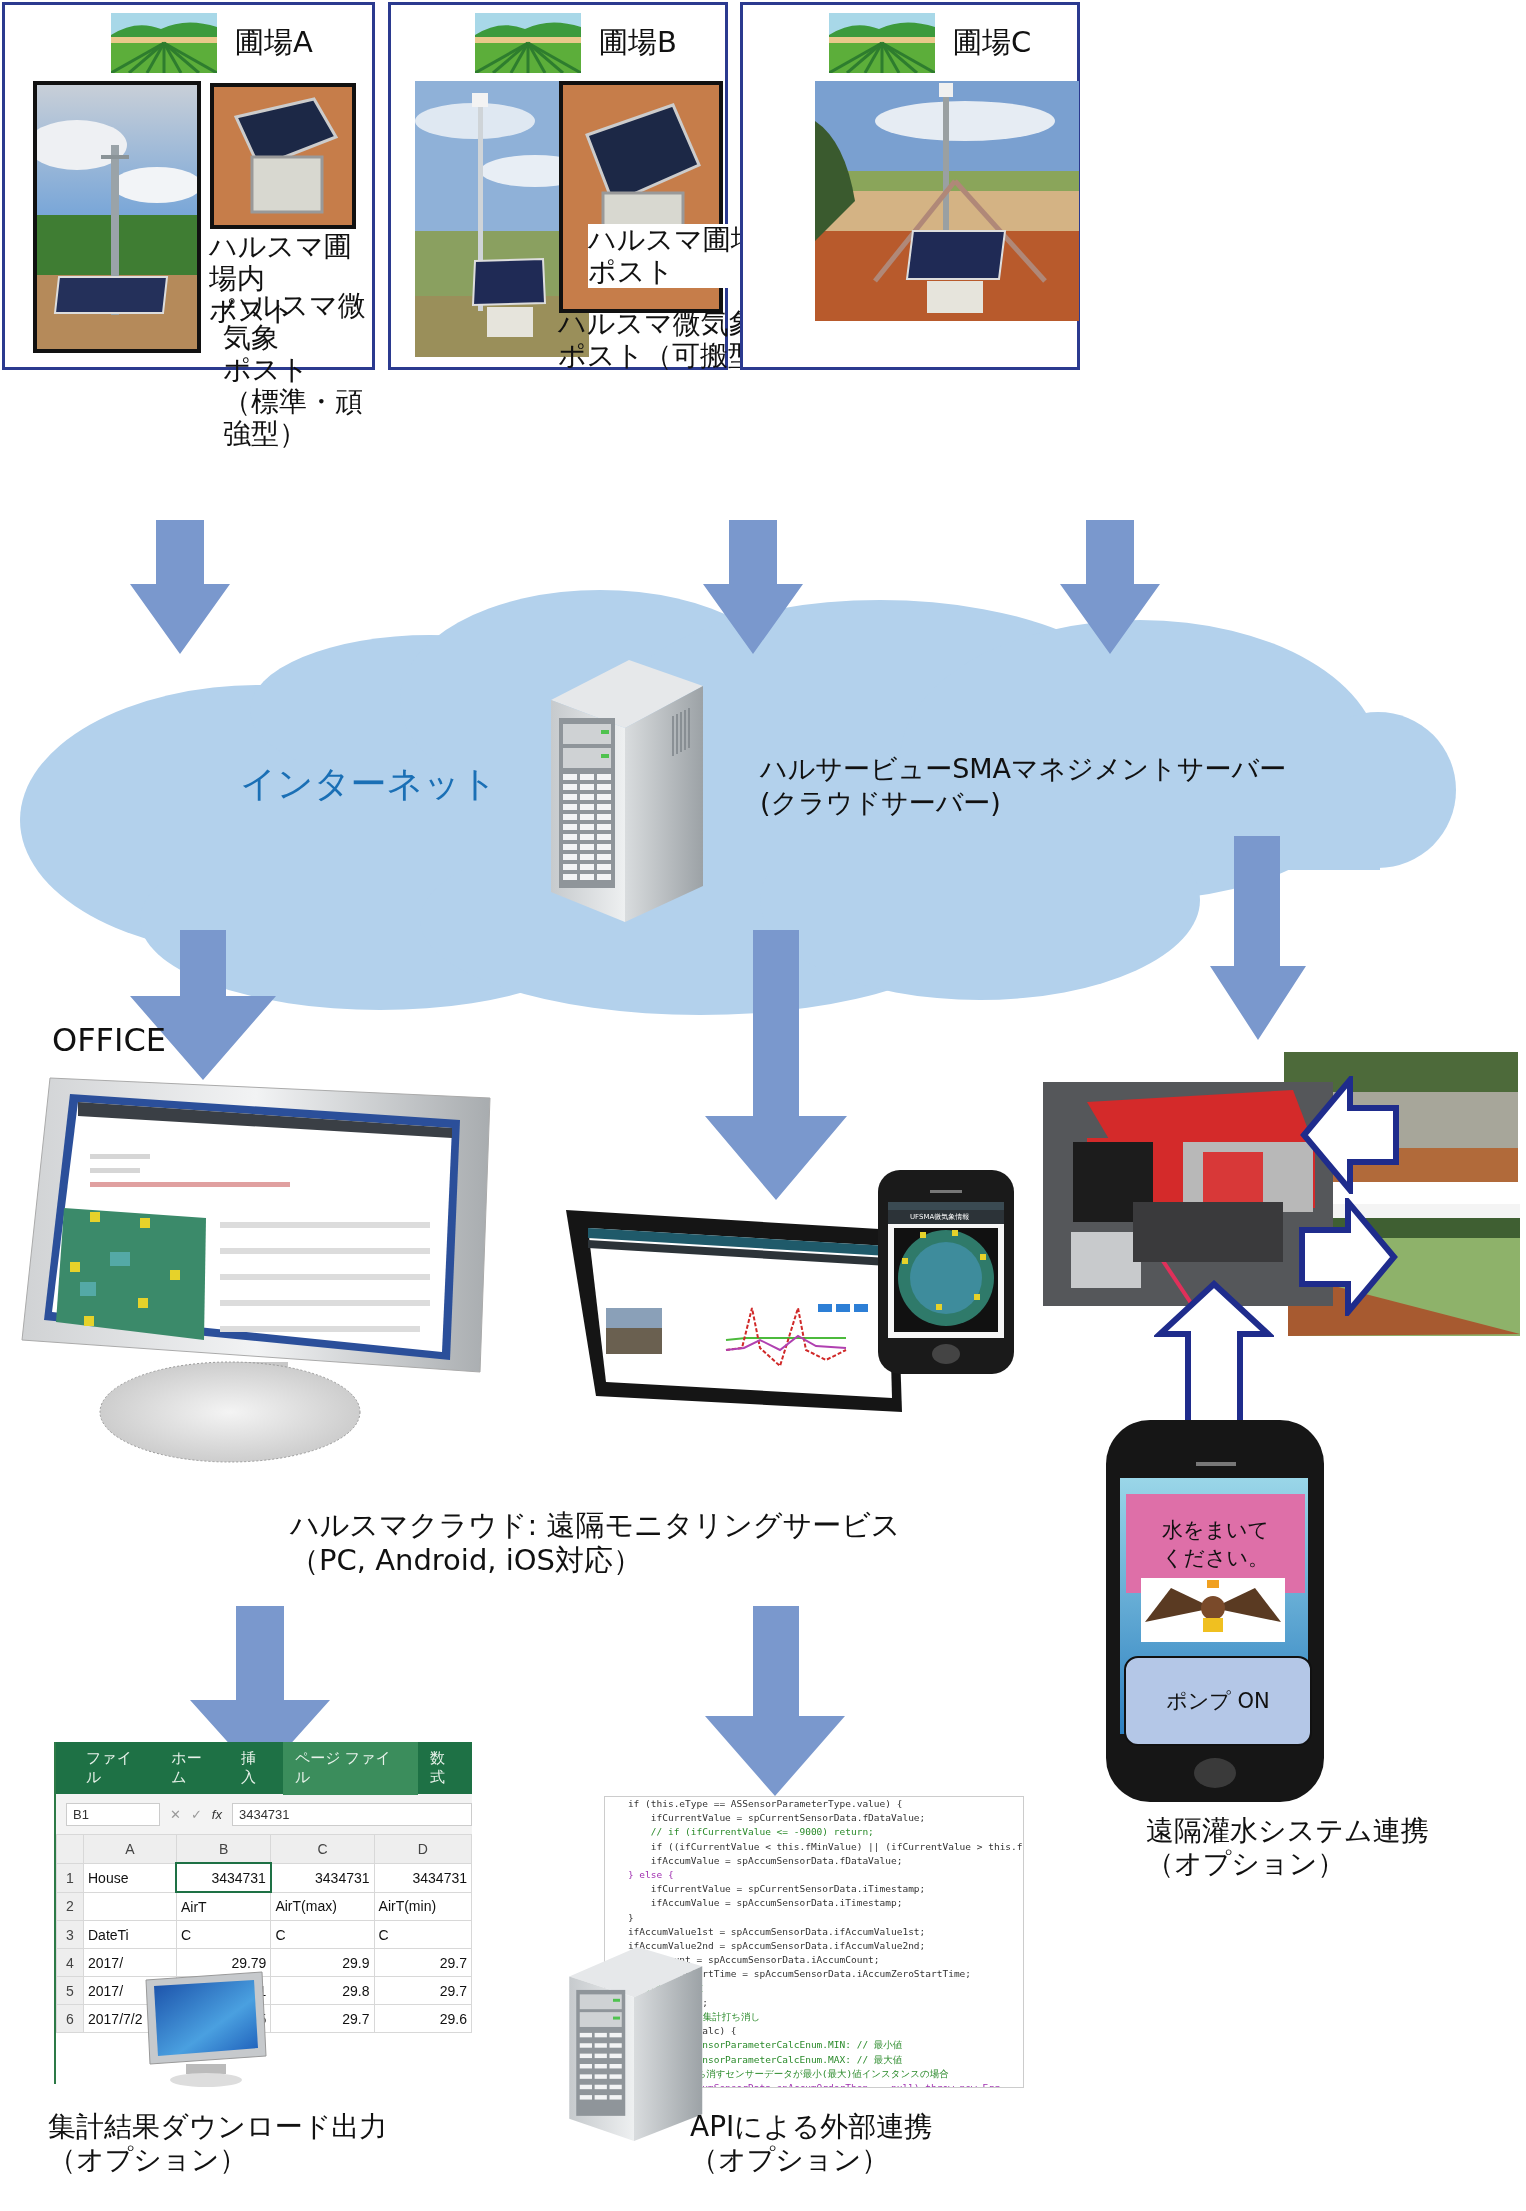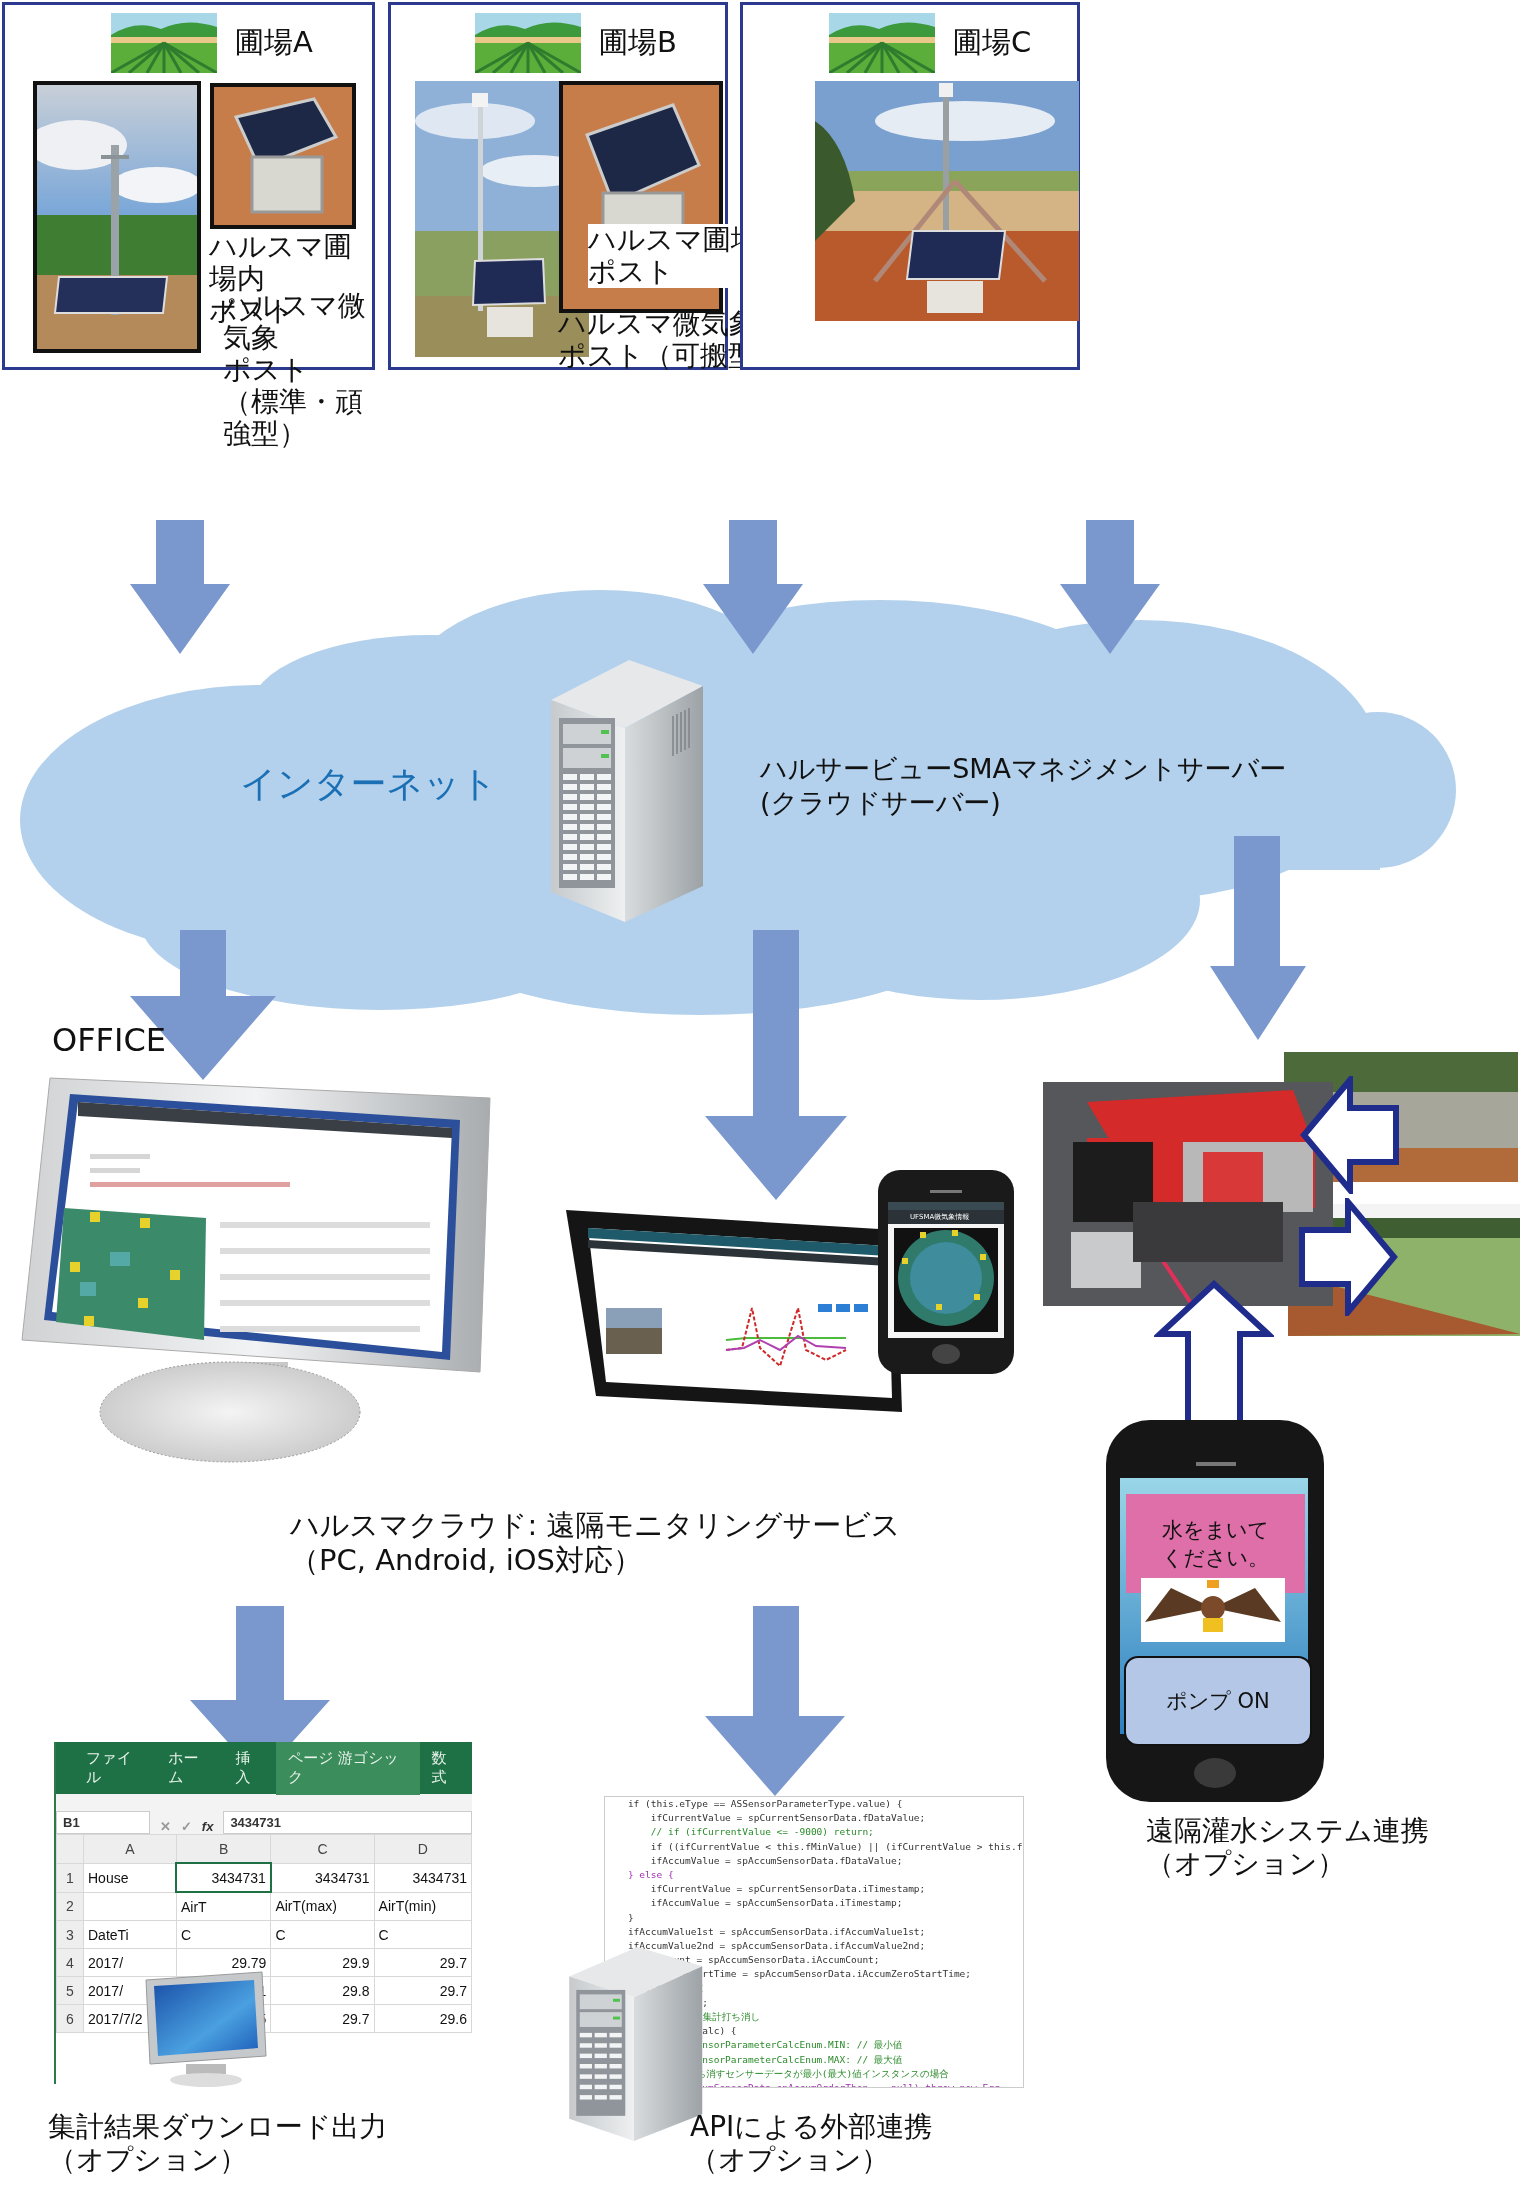--- a/index.html
+++ b/index.html
@@ -18,21 +18,21 @@
   .net-label { position:absolute; color:#1a6fb5; font-size:36px; }
   .srv-label { position:absolute; font-size:27px; line-height:34px; white-space:pre-line; }
   .label { position:absolute; font-size:28px; line-height:33px; white-space:pre-line; }
   
   .xl { position:absolute; left:54px; top:1742px; width:416px; height:342px; background:#fff; border-left:2px solid #2d7a47; overflow:hidden; font-family:"Liberation Sans", sans-serif; }
   .xl-ribbon { height:52px; background:#1e7145; display:flex; align-items:center; gap:0; padding-left:18px; color:#e8f2ea; font-size:15px; }
   .xl-ribbon span { padding:8px 12px; }
   .xl-ribbon span.active { background:#3b8d5c; }
   .xl-tool { height:42px; background:#f3f3f3; display:flex; align-items:center; gap:10px; padding-left:10px; font-size:13px; color:#333; }
   .xl-box { background:#fff; border:1px solid #ccc; padding:3px 6px; }
-  .xl-fbar { height:40px; background:#f3f3f3; display:flex; align-items:flex-end; gap:10px; font-size:13px; color:#333;font-weight:bold; }
+  .xl-fbar { height:40px; background:#f3f3f3; display:flex; align-items:center; gap:10px; padding-left:10px; font-size:13px; color:#333; }
   table.xl-grid { border-collapse:collapse; font-size:14px; width:100%; }
   table.xl-grid td { border:1px solid #d8d8d8; height:27px; padding:0 4px; white-space:nowrap; }
   table.xl-grid td.rh { background:#eee; width:18px; text-align:center; color:#444; }
   table.xl-grid tr.colh td { background:#eee; text-align:center; color:#444; }
   table.xl-grid td.sel { border:2px solid #1e7145; }
   td.num { text-align:right; }
   
   .code { position:absolute; left:604px; top:1796px; width:418px; height:290px; background:#fff; border:1px solid #ccc; overflow:hidden; font-family:"DejaVu Sans Mono", monospace; font-size:9.5px; line-height:14.2px; color:#333; }
   .code .ln { white-space:pre; }
   .code .cm { color:#2a8a2a; }
@@ -431,21 +431,21 @@
 </svg>
 <div class="pump-btn" style="left:1124px;top:1656px;width:184px;height:86px;">ポンプ ON</div>
 <div class="label" style="left:1146px;top:1814px;">遠隔灌水システム連携
 （オプション）</div>
 
 <div class="xl">
   <div class="xl-ribbon">
     <span>ファイル</span>
     <span>ホーム</span>
     <span>挿入</span>
-    <span class="active">ページ 游ゴシック</span>
+    <span class="active">ページ ファイル</span>
     <span>数式</span>
   </div>
   <div class="xl-fbar">
     <span class="xl-box" style="width:80px;">B1</span>
     <span style="color:#999;">✕</span>
     <span style="color:#999;">✓</span>
     <span style="font-style:italic;">fx</span>
     <span class="xl-box" style="flex:1;">3434731</span>
   </div>
   <table class="xl-grid">

